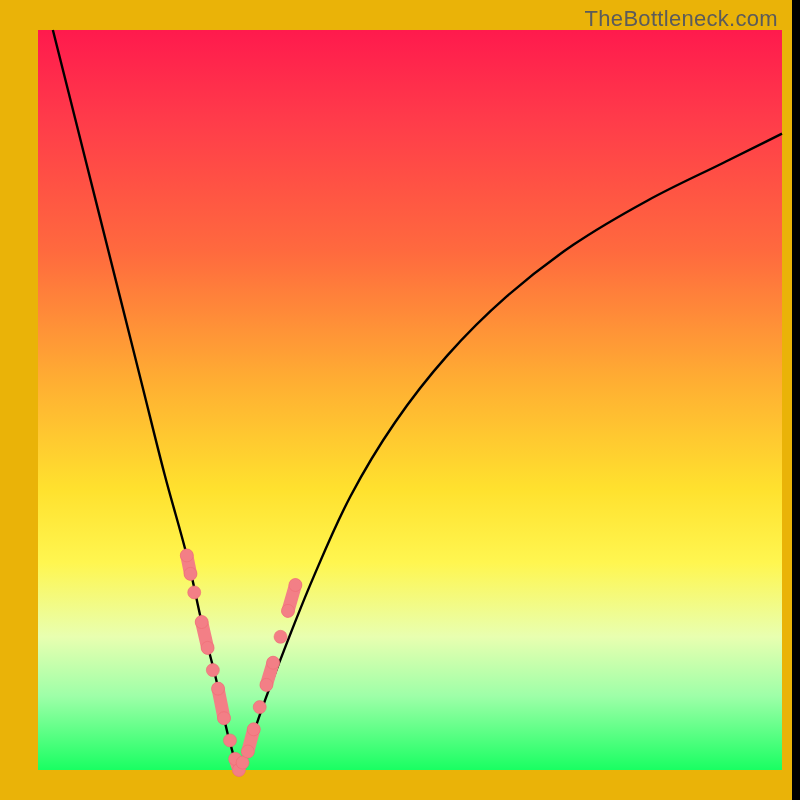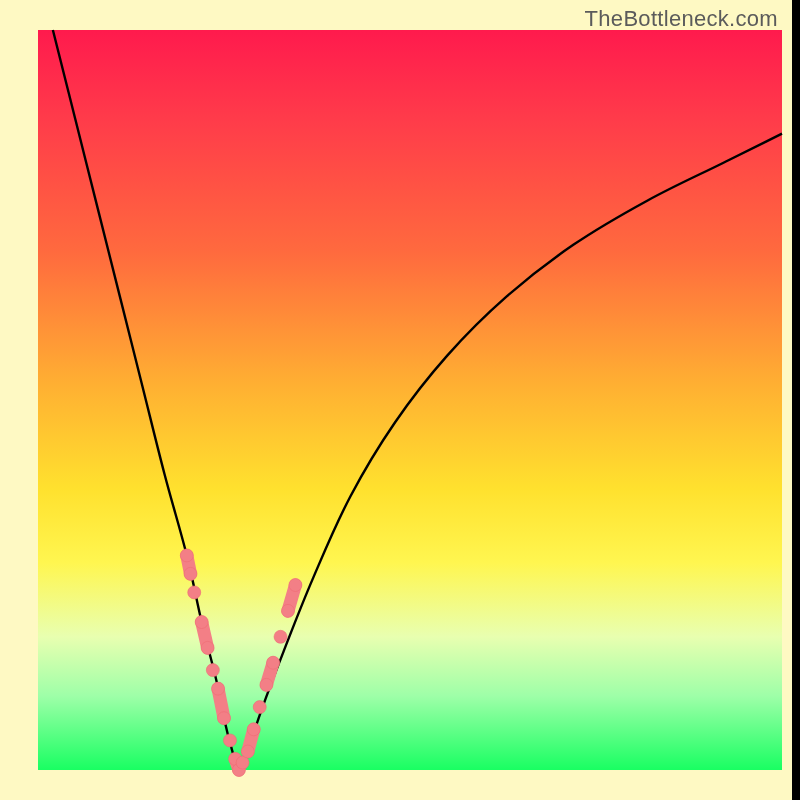--- a/index.html
+++ b/index.html
@@ -10,21 +10,21 @@
     overflow: hidden;
     background: #000;
     font-family: Arial, Helvetica, sans-serif;
   }
   .frame {
     position: absolute;
     left: 0;
     top: 0;
     width: 792px;
     height: 800px;
-    background: #fef9c3;
+    background: #eab308;
   }
   .plot {
     position: absolute;
     left: 38px;
     top: 30px;
     width: 744px;
     height: 740px;
     
     background: linear-gradient(
       to bottom,

